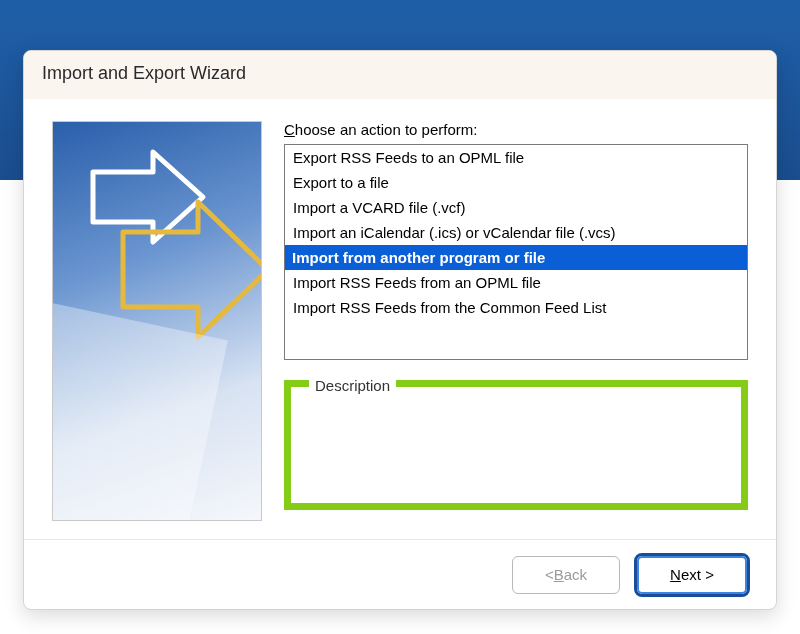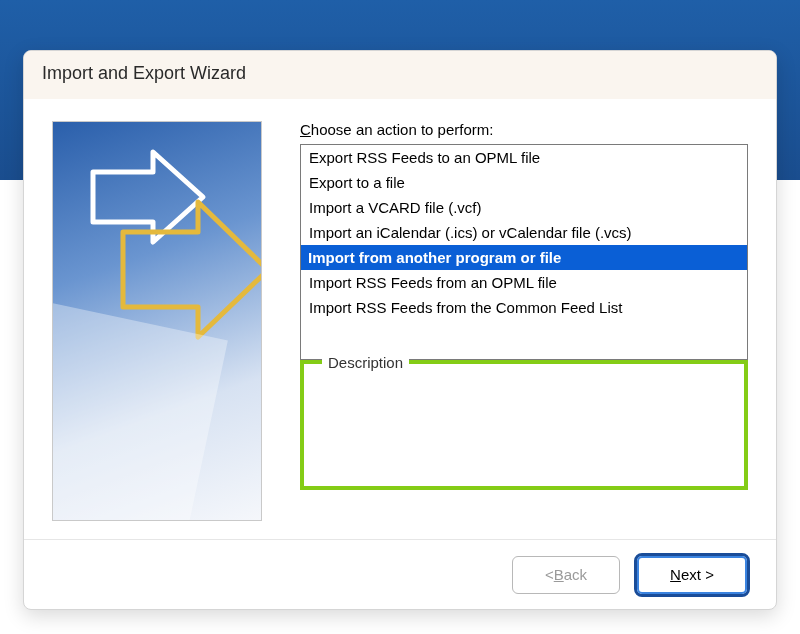--- a/index.html
+++ b/index.html
@@ -48,21 +48,21 @@
   .body-area {
     position: absolute;
     left: 0; top: 48px;
     right: 0;
     bottom: 70px;
     padding: 22px 28px 0 28px;
   }
 
   .columns {
     display: flex;
-    gap: 38px;
+    gap: 22px;
     height: 100%;
   }
 
   .wizard-graphic {
     width: 210px;
     height: 400px;
     background: linear-gradient(160deg, #2a5fab 0%, #6a95d0 35%, #d7e2f2 70%, #f5f7fb 100%);
     border: 1px solid #c9c9c9;
     position: relative;
     overflow: hidden;
@@ -99,21 +99,22 @@
     cursor: default;
   }
   .action-item.selected {
     background: #0a5fd6;
     color: #fff;
     font-weight: 600;
     padding-left: 7px;
   }
 
   .desc-fieldset {
-    border: 4px solid #84cc16;
+    margin-top: 20px;
+    border: 7px solid #84cc16;
     padding: 10px 18px 30px 18px;
     height: 130px;
   }
   .desc-fieldset .legend {
     position: relative;
     top: -20px;
     background: #fff;
     display: inline-block;
     padding: 0 6px;
     color: #333;

